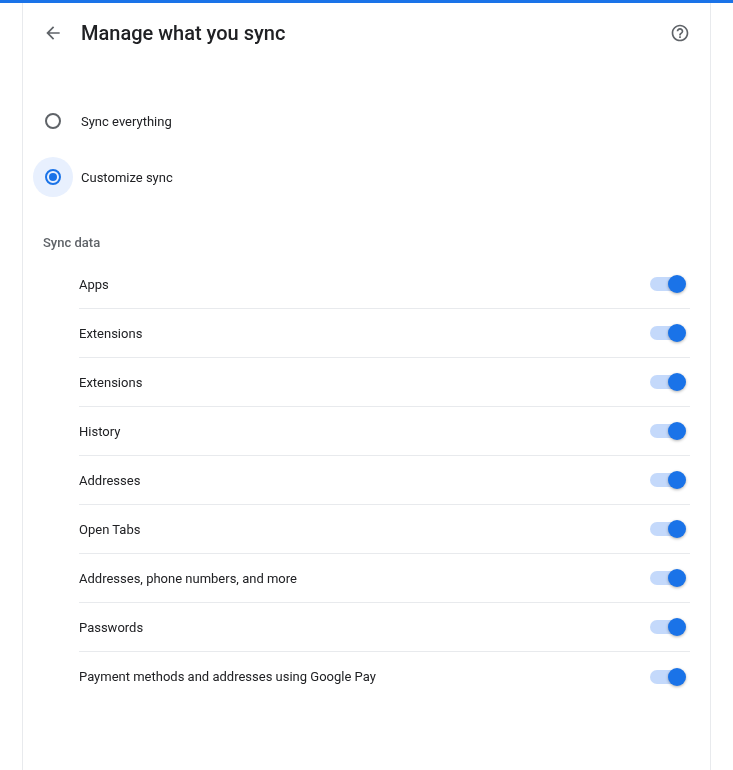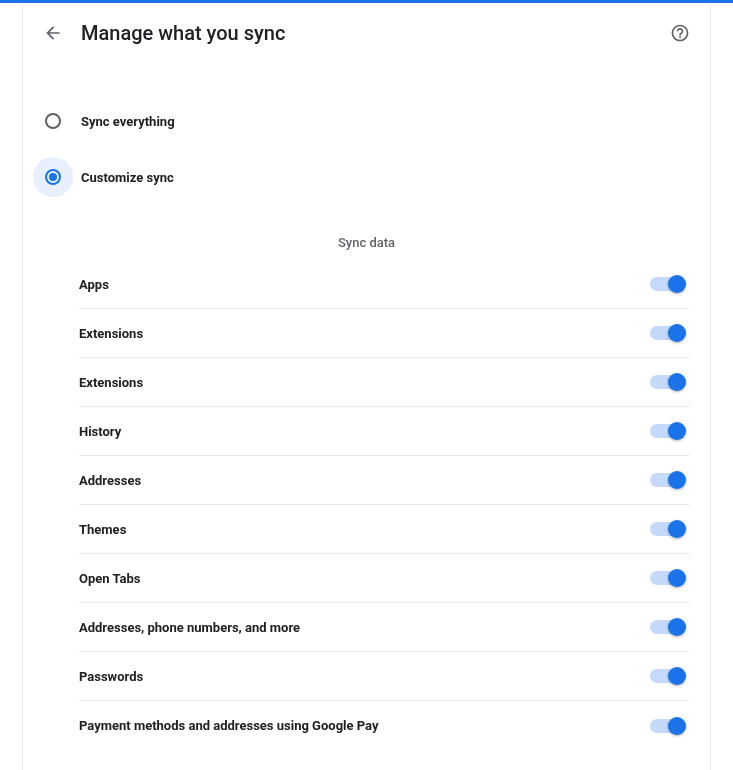--- a/index.html
+++ b/index.html
@@ -107,38 +107,35 @@
       background: #1a73e8;
       display: none;
     }
     .radio-wrap.selected .radio-inner {
       display: block;
     }
     .radio-label {
       font-size: 13px;
       color: #202124;
       margin-left: 8px;
-      font-weight: bold;
     }
     .section-heading {
       font-size: 13px;
       font-weight: 500;
       color: #5f6368;
       padding: 16px 0 10px 0;
-      text-align: center;
     }
     .toggle-list {
       padding-left: 36px;
     }
     .toggle-row {
       display: flex;
       align-items: center;
       height: 49px;
       border-bottom: 1px solid #e8eaed;
-      font-weight: bold;
     }
     .toggle-row:last-child {
       border-bottom: none;
     }
     .toggle-label {
       font-size: 13px;
       color: #202124;
       flex: 1;
     }
     .toggle {
@@ -239,27 +236,20 @@
         </div>
     </div>
     <div class="toggle-row">
       <div class="toggle-label">Addresses</div>
       <div class="toggle">
           <div class="toggle-track"></div>
           <div class="toggle-knob"></div>
         </div>
     </div>
     <div class="toggle-row">
-      <div class="toggle-label">Themes</div>
-      <div class="toggle">
-          <div class="toggle-track"></div>
-          <div class="toggle-knob"></div>
-        </div>
-    </div>
-    <div class="toggle-row">
       <div class="toggle-label">Open Tabs</div>
       <div class="toggle">
           <div class="toggle-track"></div>
           <div class="toggle-knob"></div>
         </div>
     </div>
     <div class="toggle-row">
       <div class="toggle-label">Addresses, phone numbers, and more</div>
       <div class="toggle">
           <div class="toggle-track"></div>

